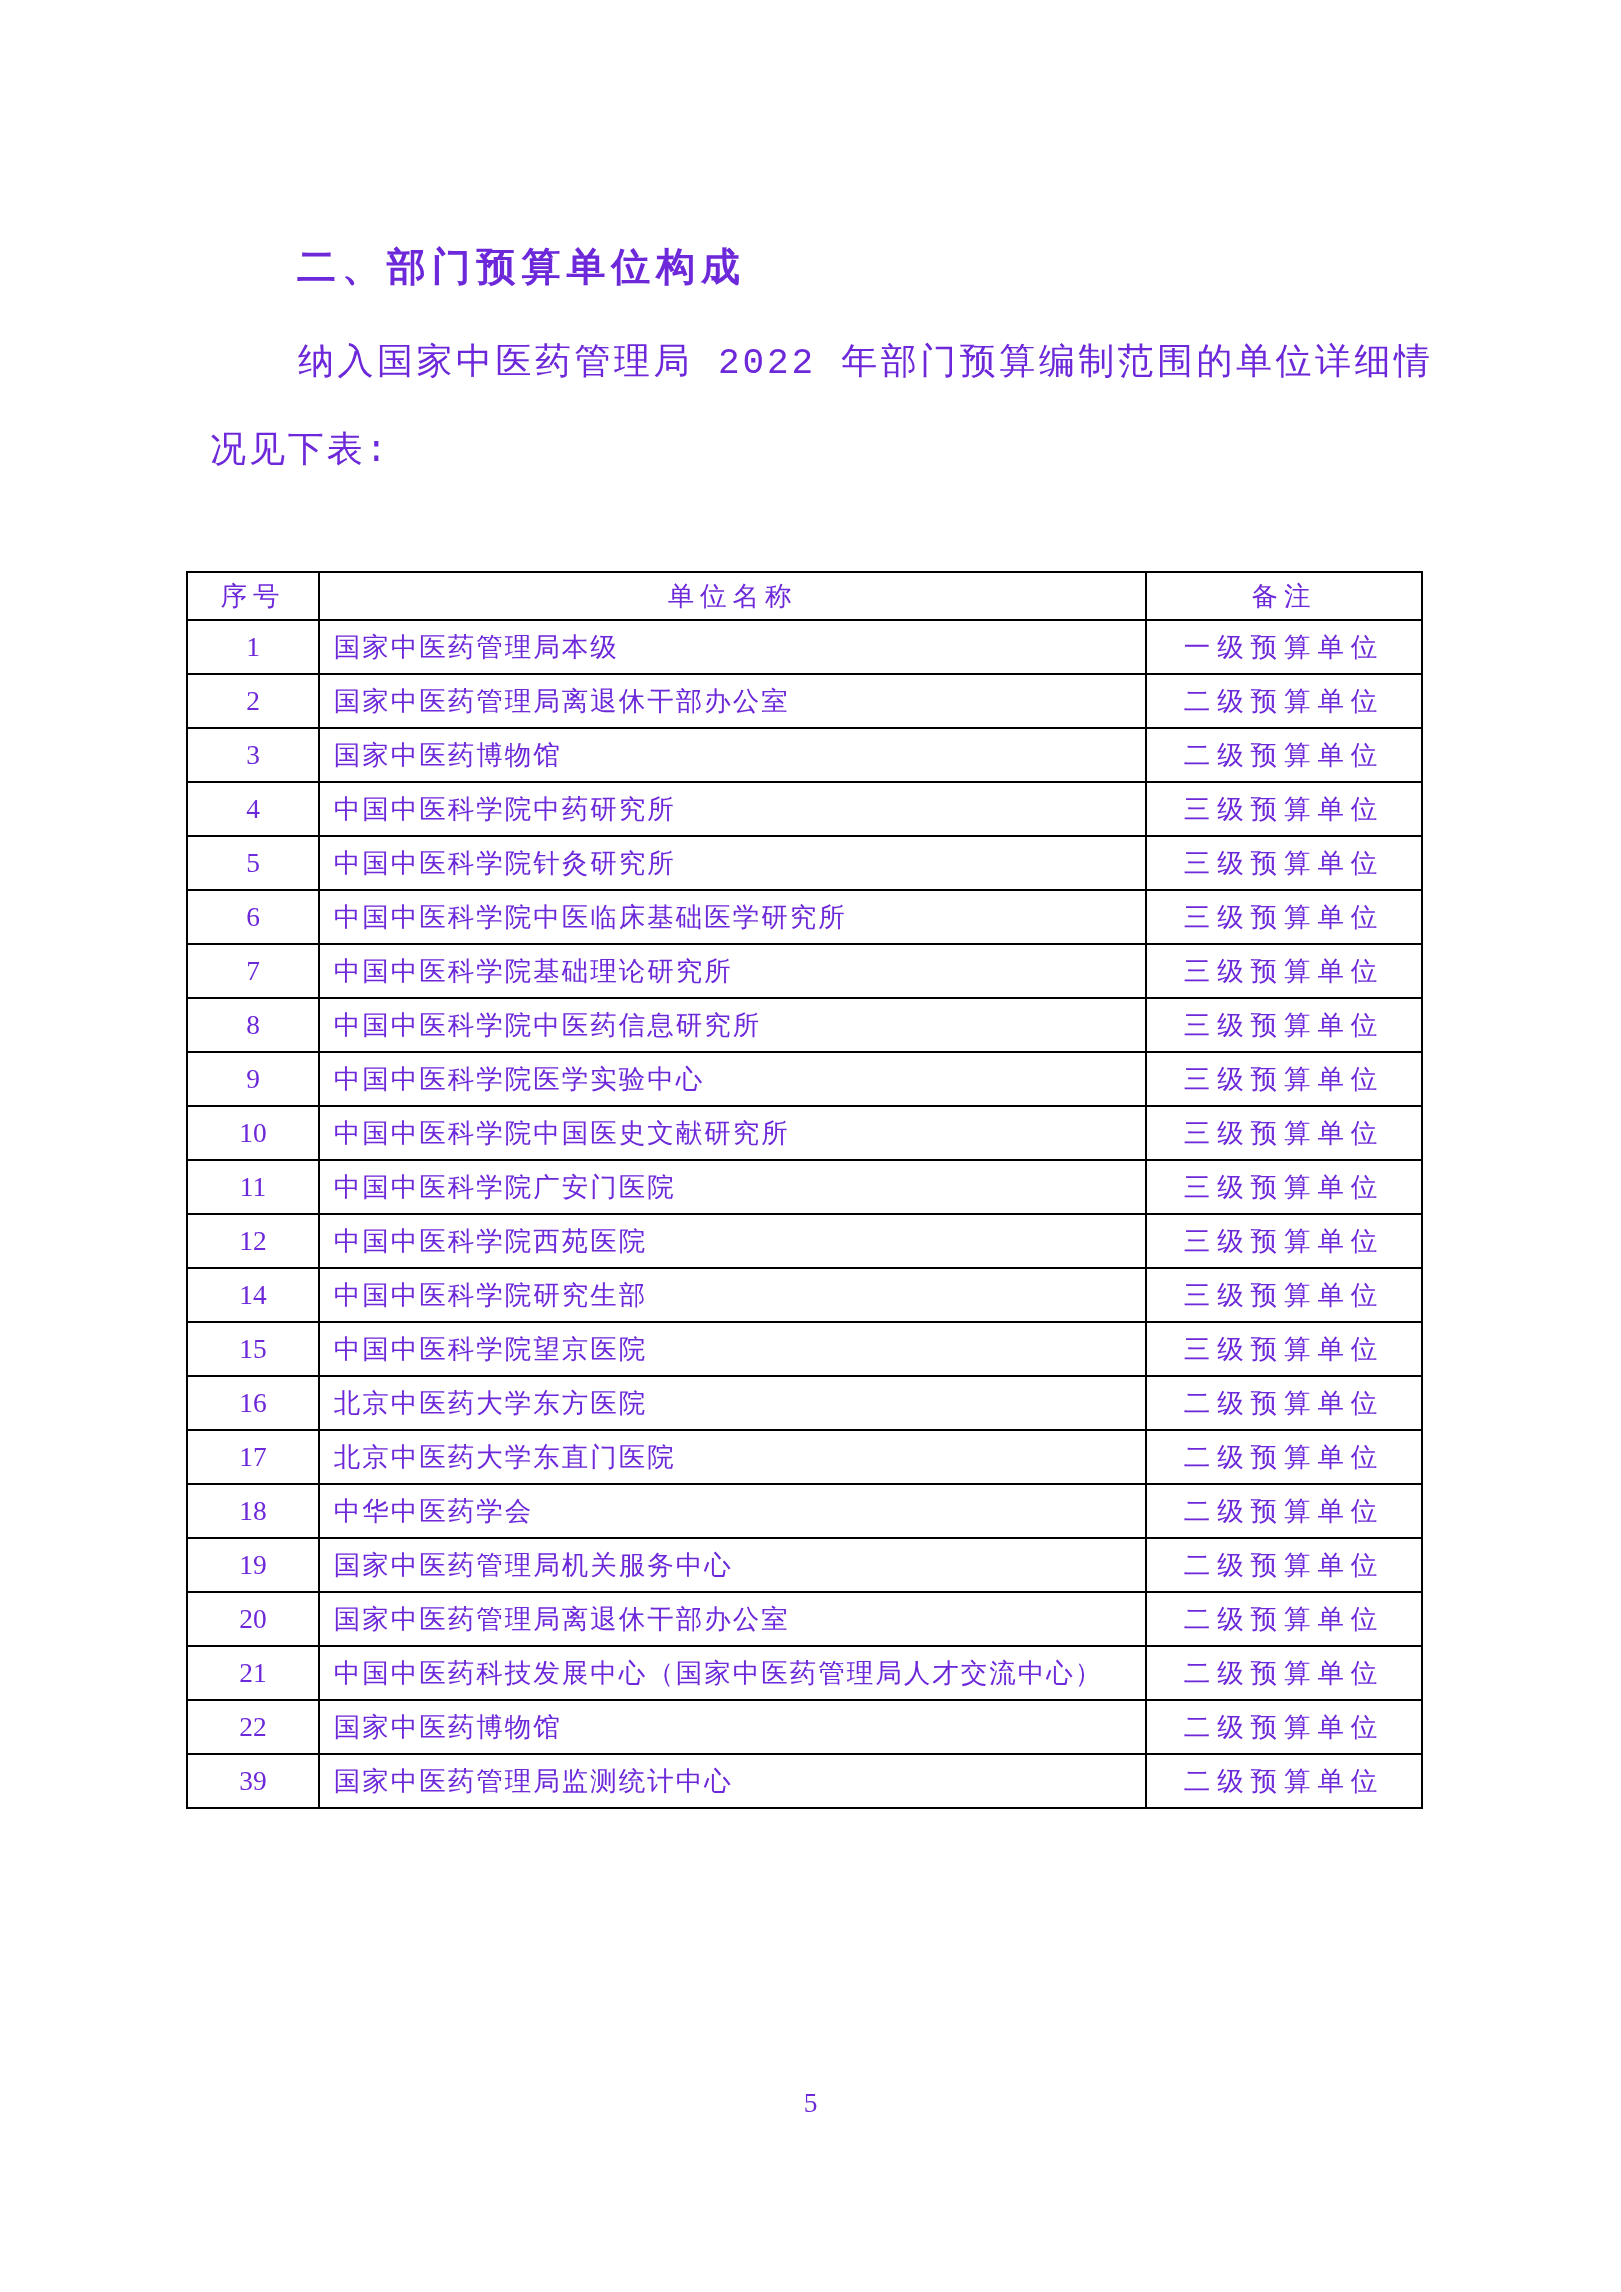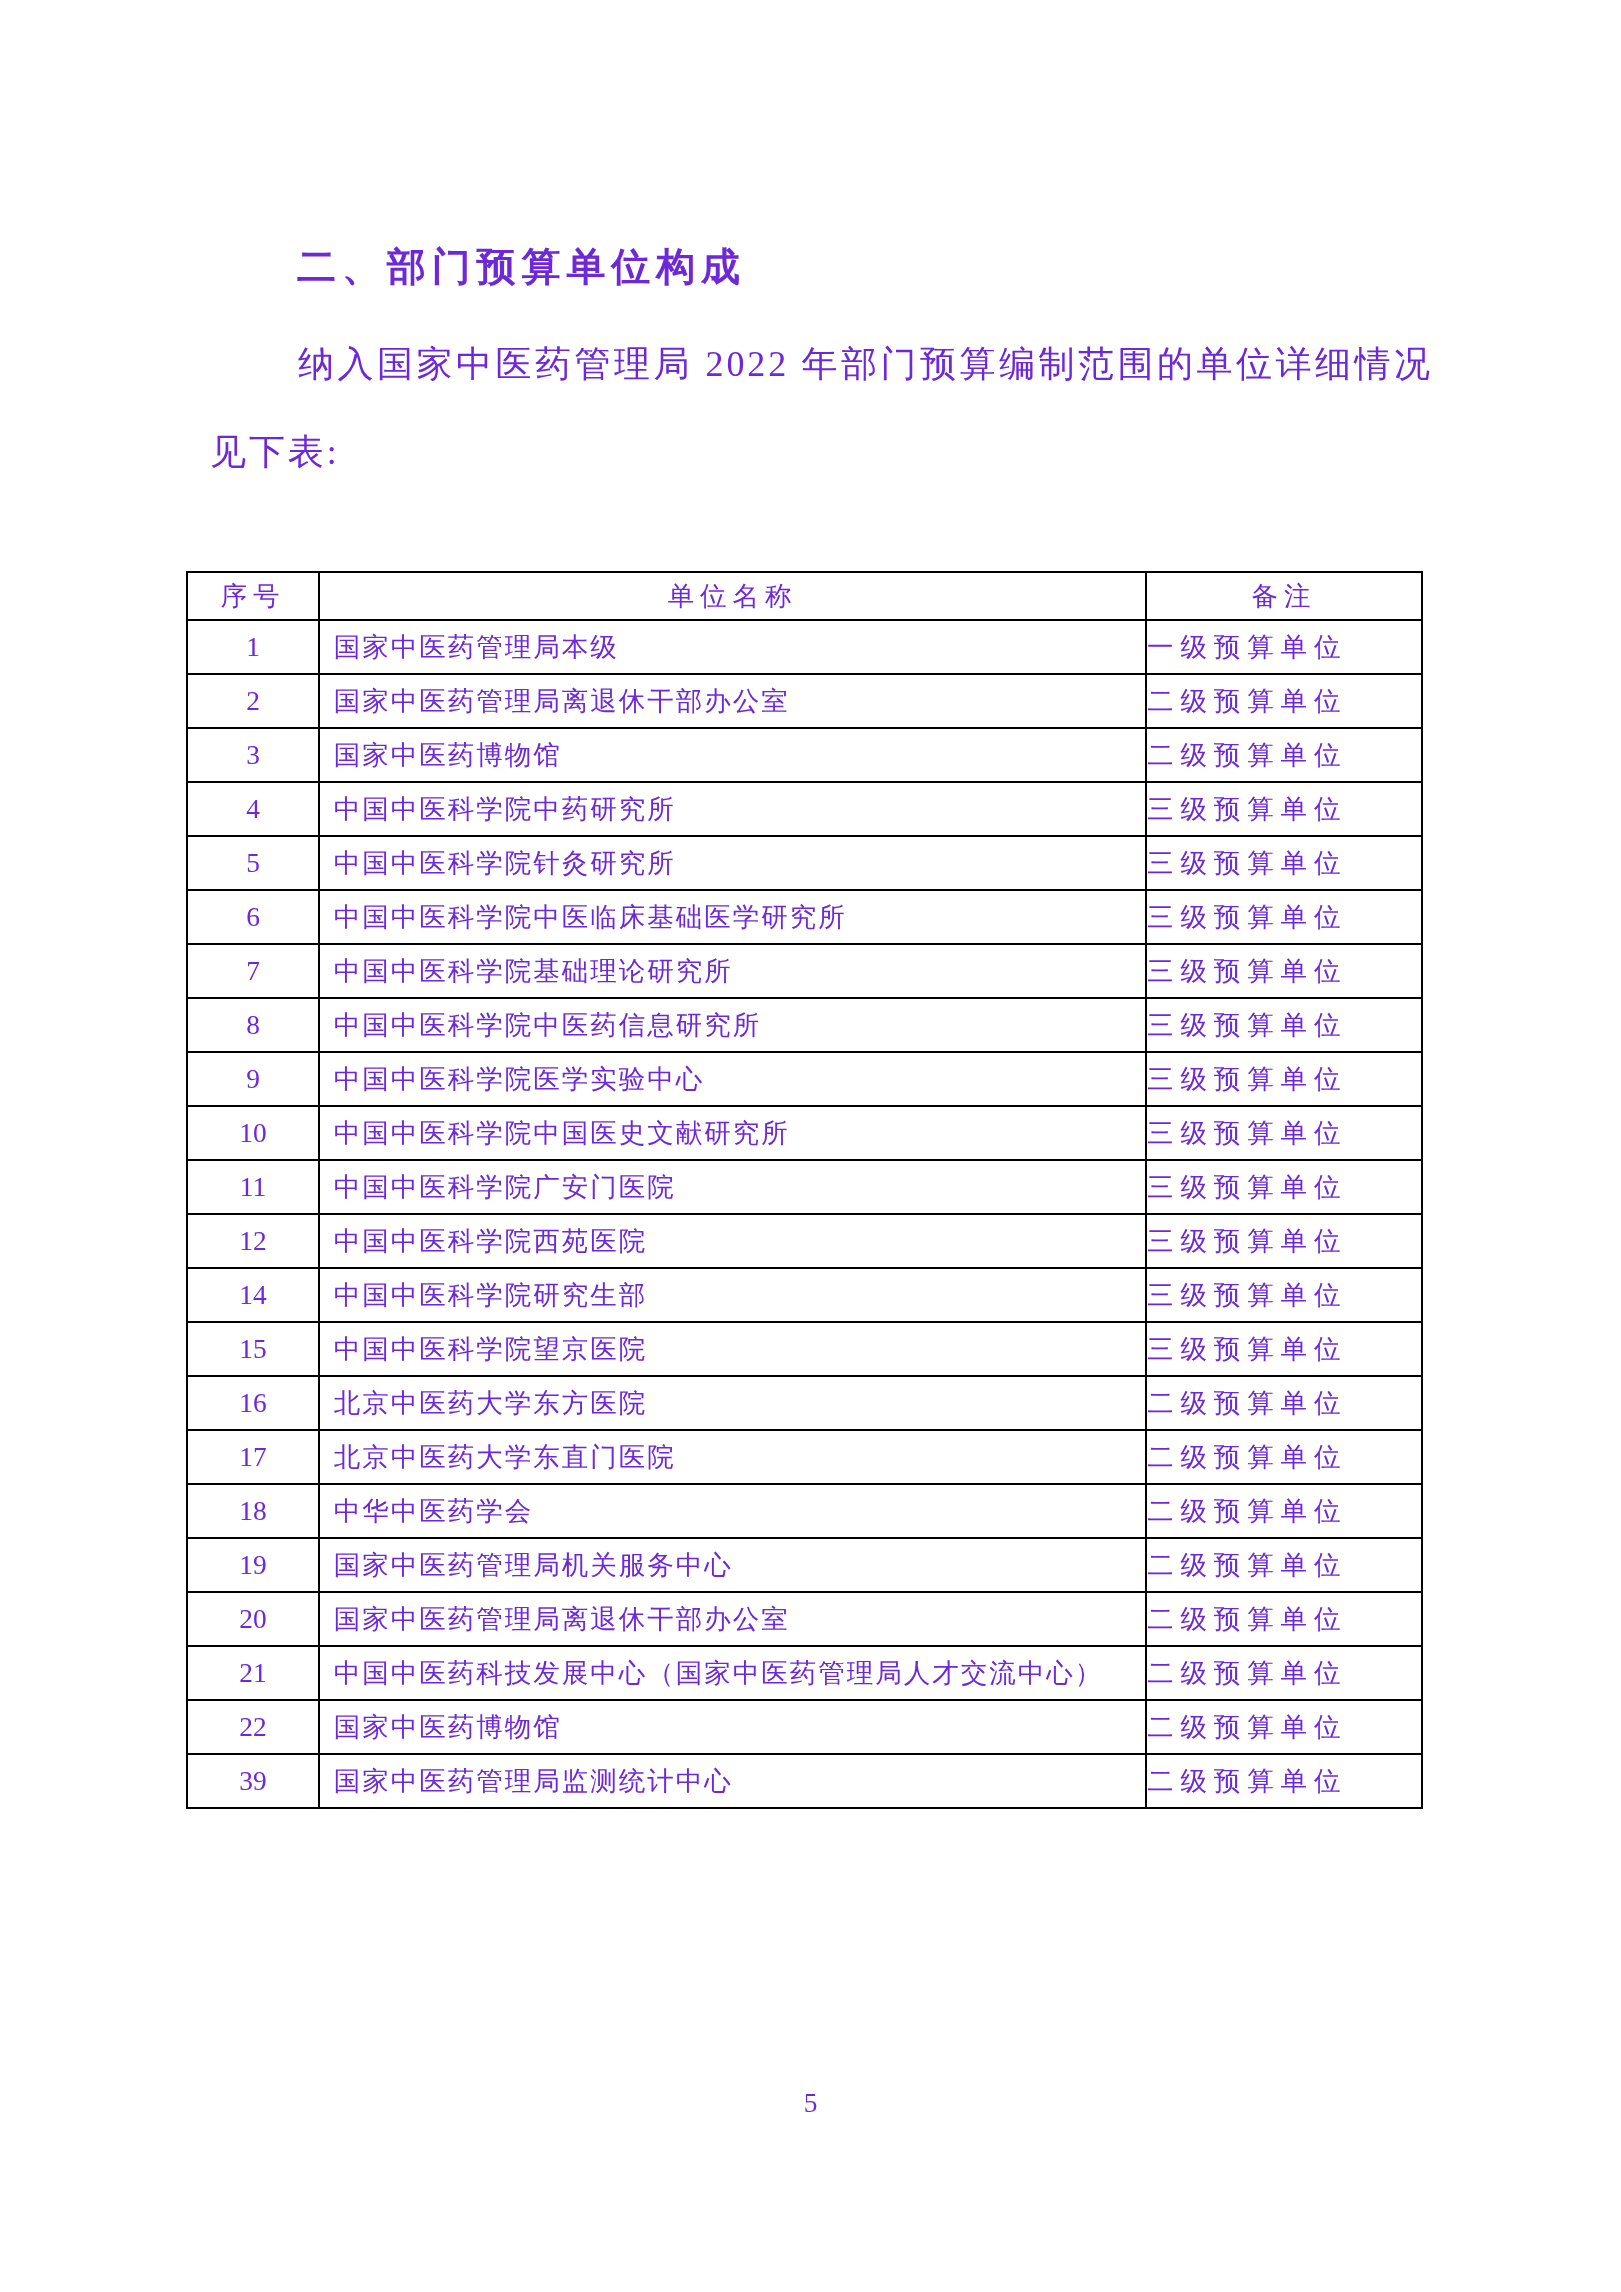--- a/index.html
+++ b/index.html
@@ -25,20 +25,21 @@
   .intro {
     position: absolute;
     left: 210px;
     top: 320px;
     width: 1223px;
     font-size: 36px;
     line-height: 88px;
     letter-spacing: 2.9px;
     text-align: justify;
     text-indent: 88px;
+    font-family: Liberation Mono, monospace;
   }
   table.budget-table {
     position: absolute;
     left: 186px;
     top: 571px;
     width: 1236px;
     border-collapse: collapse;
     table-layout: fixed;
     font-size: 26.5px;
     border: 2.9px solid #000;
@@ -54,21 +55,21 @@
   }
   .budget-table th {
     height: 46px;
     font-weight: normal;
     text-align: center;
     letter-spacing: 5.9px;
   }
   .budget-table td { height: 52px; }
   td.cell-no   { text-align: center; font-size: 27.4px; }
   td.cell-name { text-align: left; padding-left: 13.7px; letter-spacing: 2px; margin-left: 16px; }
-  td.cell-remark { text-align: left; letter-spacing: 6.9px; border-radius: 14px; }
+  td.cell-remark { text-align: center; letter-spacing: 6.9px; border-radius: 14px; }
   .page-number {
     position: absolute;
     left: 0;
     top: 2088px;
     width: 100%;
     text-align: center;
     font-size: 27.4px;
   }
 </style>
 </head>

